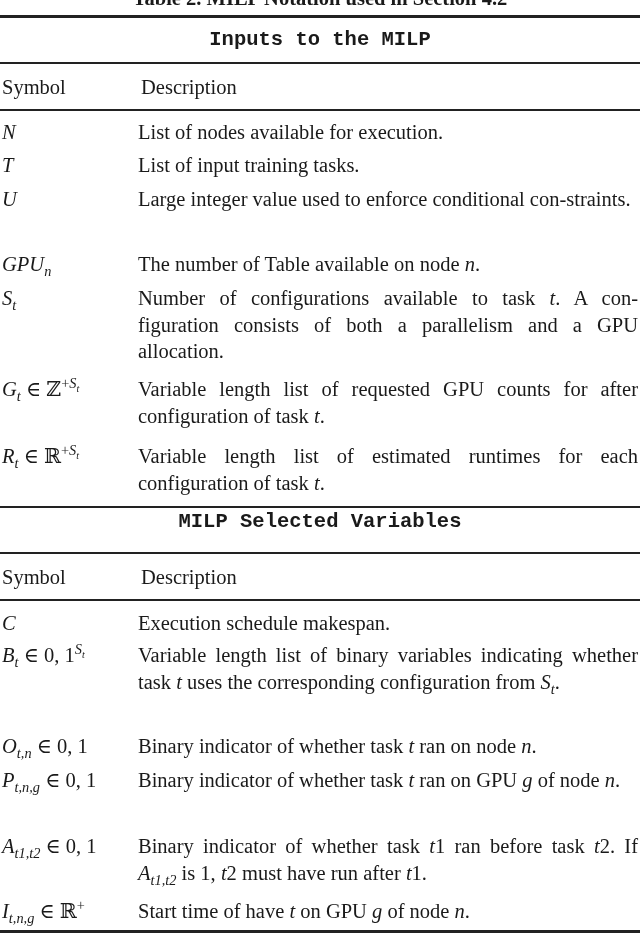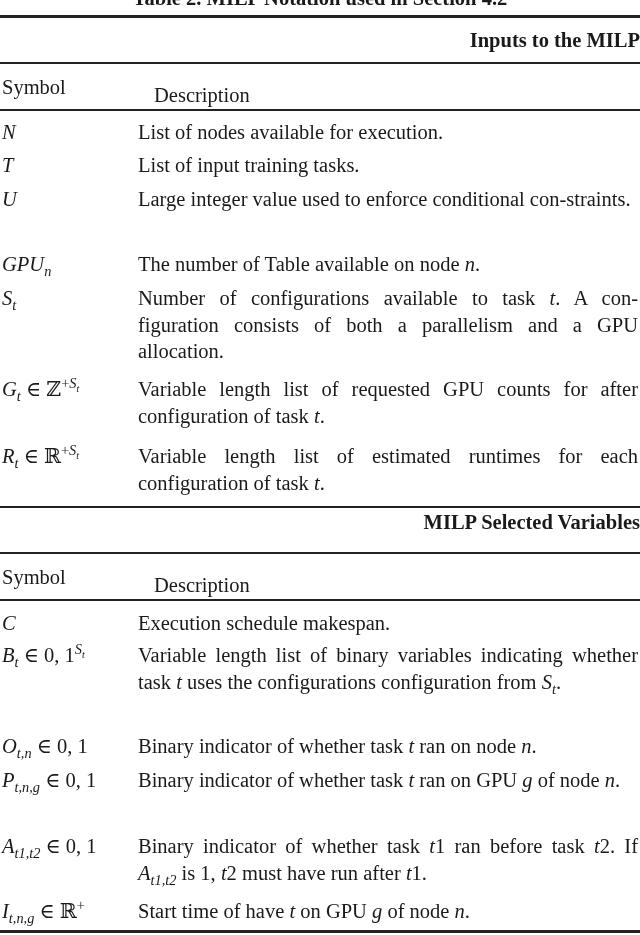--- a/index.html
+++ b/index.html
@@ -2,24 +2,24 @@
 <html><head>
 <meta charset="utf-8">
 <style>
   html, body { margin:0; padding:0; background:#fff; }
   body { width:640px; height:935px; overflow:hidden; position:relative;
          font-family:"Liberation Serif","DejaVu Serif",serif; color:#1a1a1a; font-size:20.5px; }
   .caption { position:absolute; left:0; width:640px; top:-14px; text-align:center; font-weight:bold; font-size:20.5px; line-height:24px; }
   .rule { position:absolute; left:0; width:640px; background:#222; }
   .thick { height:3px; }
   .thin { height:2px; }
-  .sec-title { position:absolute; left:0; width:640px; text-align:right; font-weight:bold; line-height:24px; }
+  .sec-title { position:absolute; left:0; width:640px; text-align:center; font-weight:bold; line-height:24px;font-family:Liberation Mono, monospace; }
   .hdr { position:absolute; left:0; width:640px; line-height:24px; }
   .hdr .c1 { position:absolute; left:2px; }
-  .hdr .c2 { position:absolute; left:154px;margin-top:8px; }
+  .hdr .c2 { position:absolute; left:141px; }
   .row { position:absolute; left:0; width:640px; }
   .row .sym { position:absolute; left:2px; font-style:italic; line-height:26px; white-space:nowrap; }
   .row .desc { position:absolute; left:138px; width:500px; line-height:26.5px; text-align:justify; }
   .row .sym .up { font-style:normal; }
   sub, sup { font-size:70%; line-height:0; }
   .i { font-style:italic; }
 </style>
 </head>
 <body>
 
@@ -71,21 +71,21 @@
   <span class="c2">Description</span>
 </div>
 <div class="rule thin" style="top:599px"></div>
 
 <div class="row" style="top:610px">
   <span class="sym">C</span>
   <span class="desc">Execution schedule makespan.</span>
 </div>
 <div class="row" style="top:642px">
   <span class="sym"><span>B</span><sub>t</sub><span class="up"> ∈ 0, 1</span><sup><span>S</span><sub>t</sub></sup></span>
-  <span class="desc"><span>Variable length list of binary variables indicating whether task </span><span class="i">t</span><span> uses the configurations configuration from </span><span class="i">S</span><sub class="i">t</sub><span>.</span></span>
+  <span class="desc"><span>Variable length list of binary variables indicating whether task </span><span class="i">t</span><span> uses the corresponding configuration from </span><span class="i">S</span><sub class="i">t</sub><span>.</span></span>
 </div>
 <div class="row" style="top:733px">
   <span class="sym"><span>O</span><sub>t,n</sub><span class="up"> ∈ 0, 1</span></span>
   <span class="desc"><span>Binary indicator of whether task </span><span class="i">t</span><span> ran on node </span><span class="i">n</span><span>.</span></span>
 </div>
 <div class="row" style="top:767px">
   <span class="sym"><span>P</span><sub>t,n,g</sub><span class="up"> ∈ 0, 1</span></span>
   <span class="desc"><span>Binary indicator of whether task </span><span class="i">t</span><span> ran on GPU </span><span class="i">g</span><span> of node </span><span class="i">n</span><span>.</span></span>
 </div>
 <div class="row" style="top:833px">

